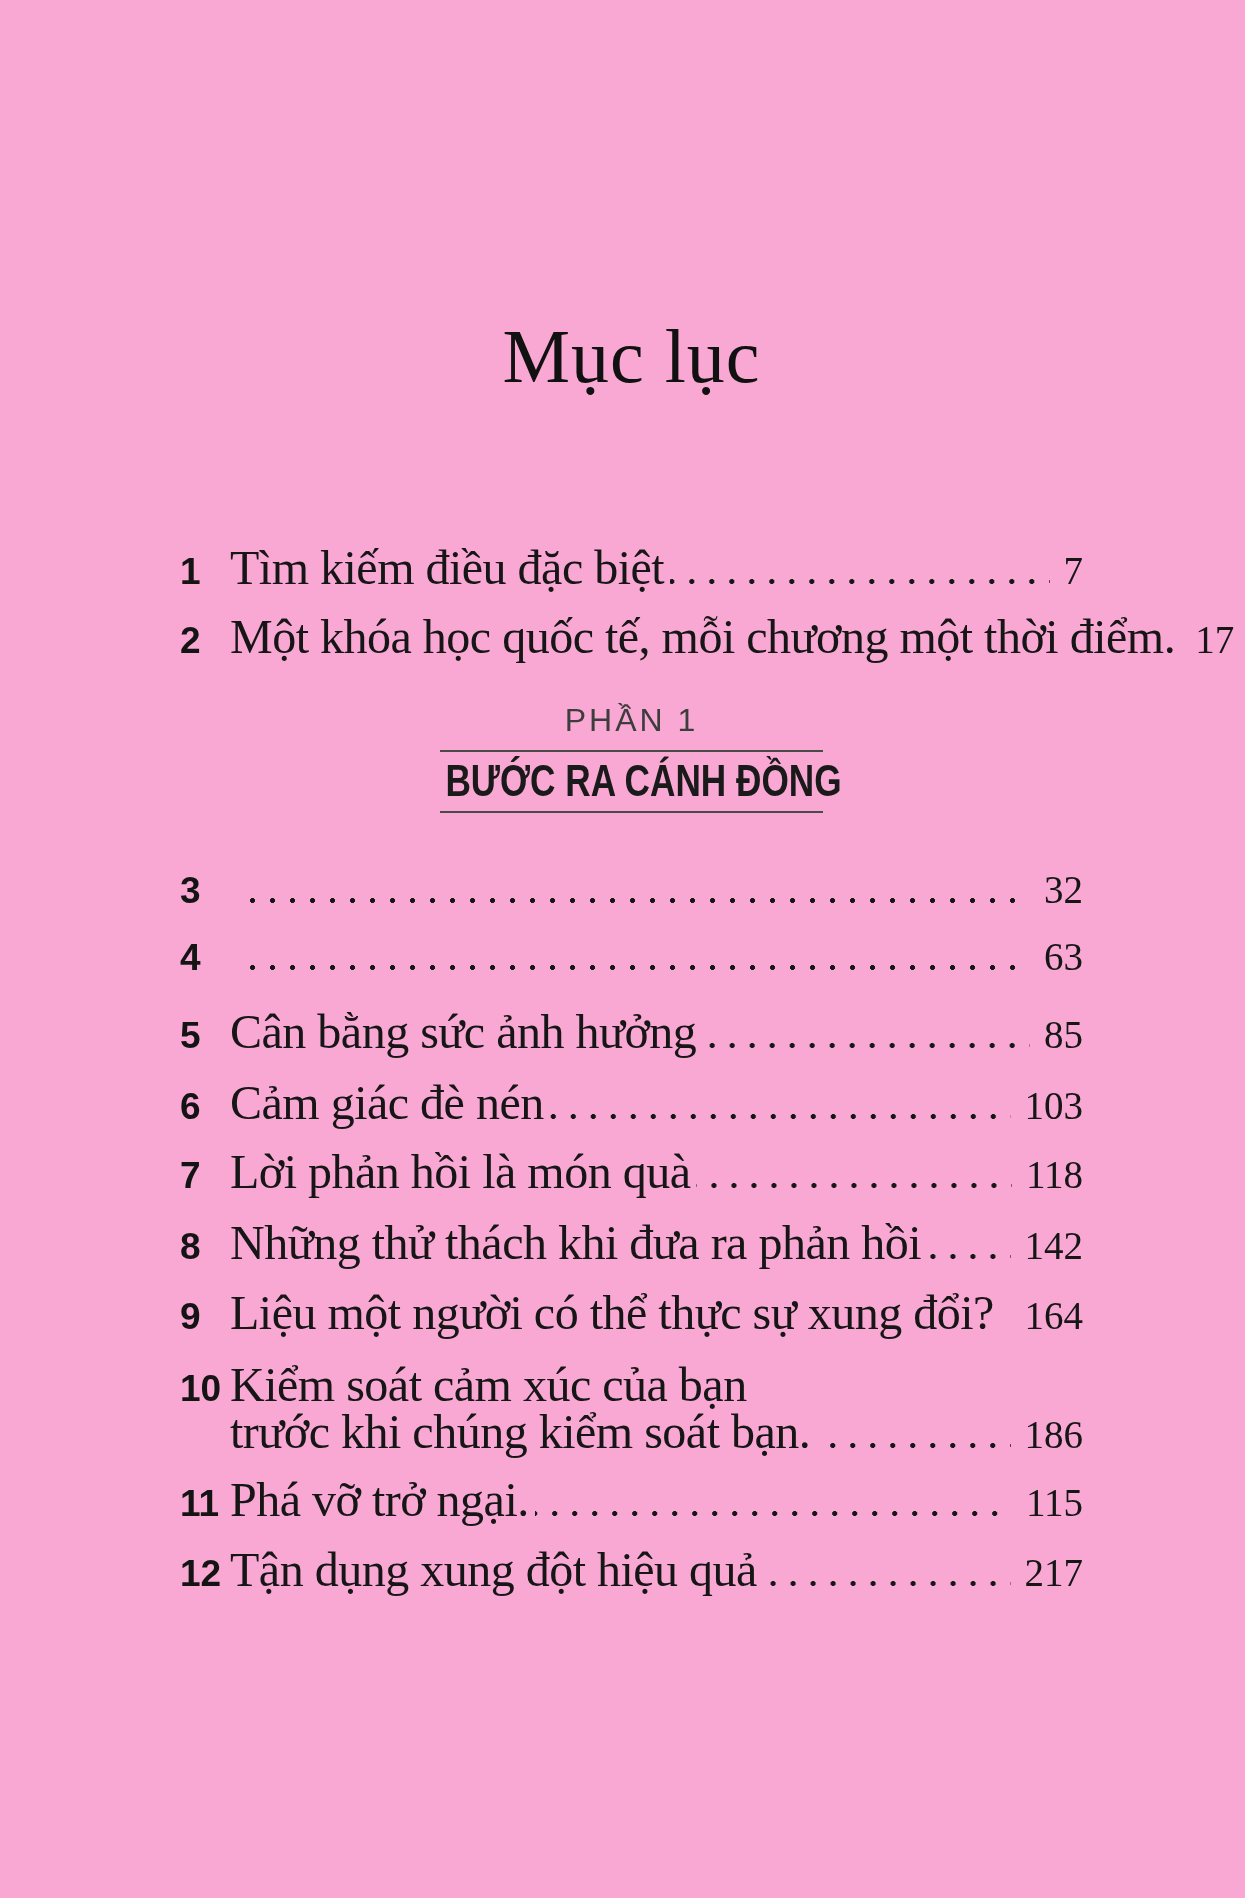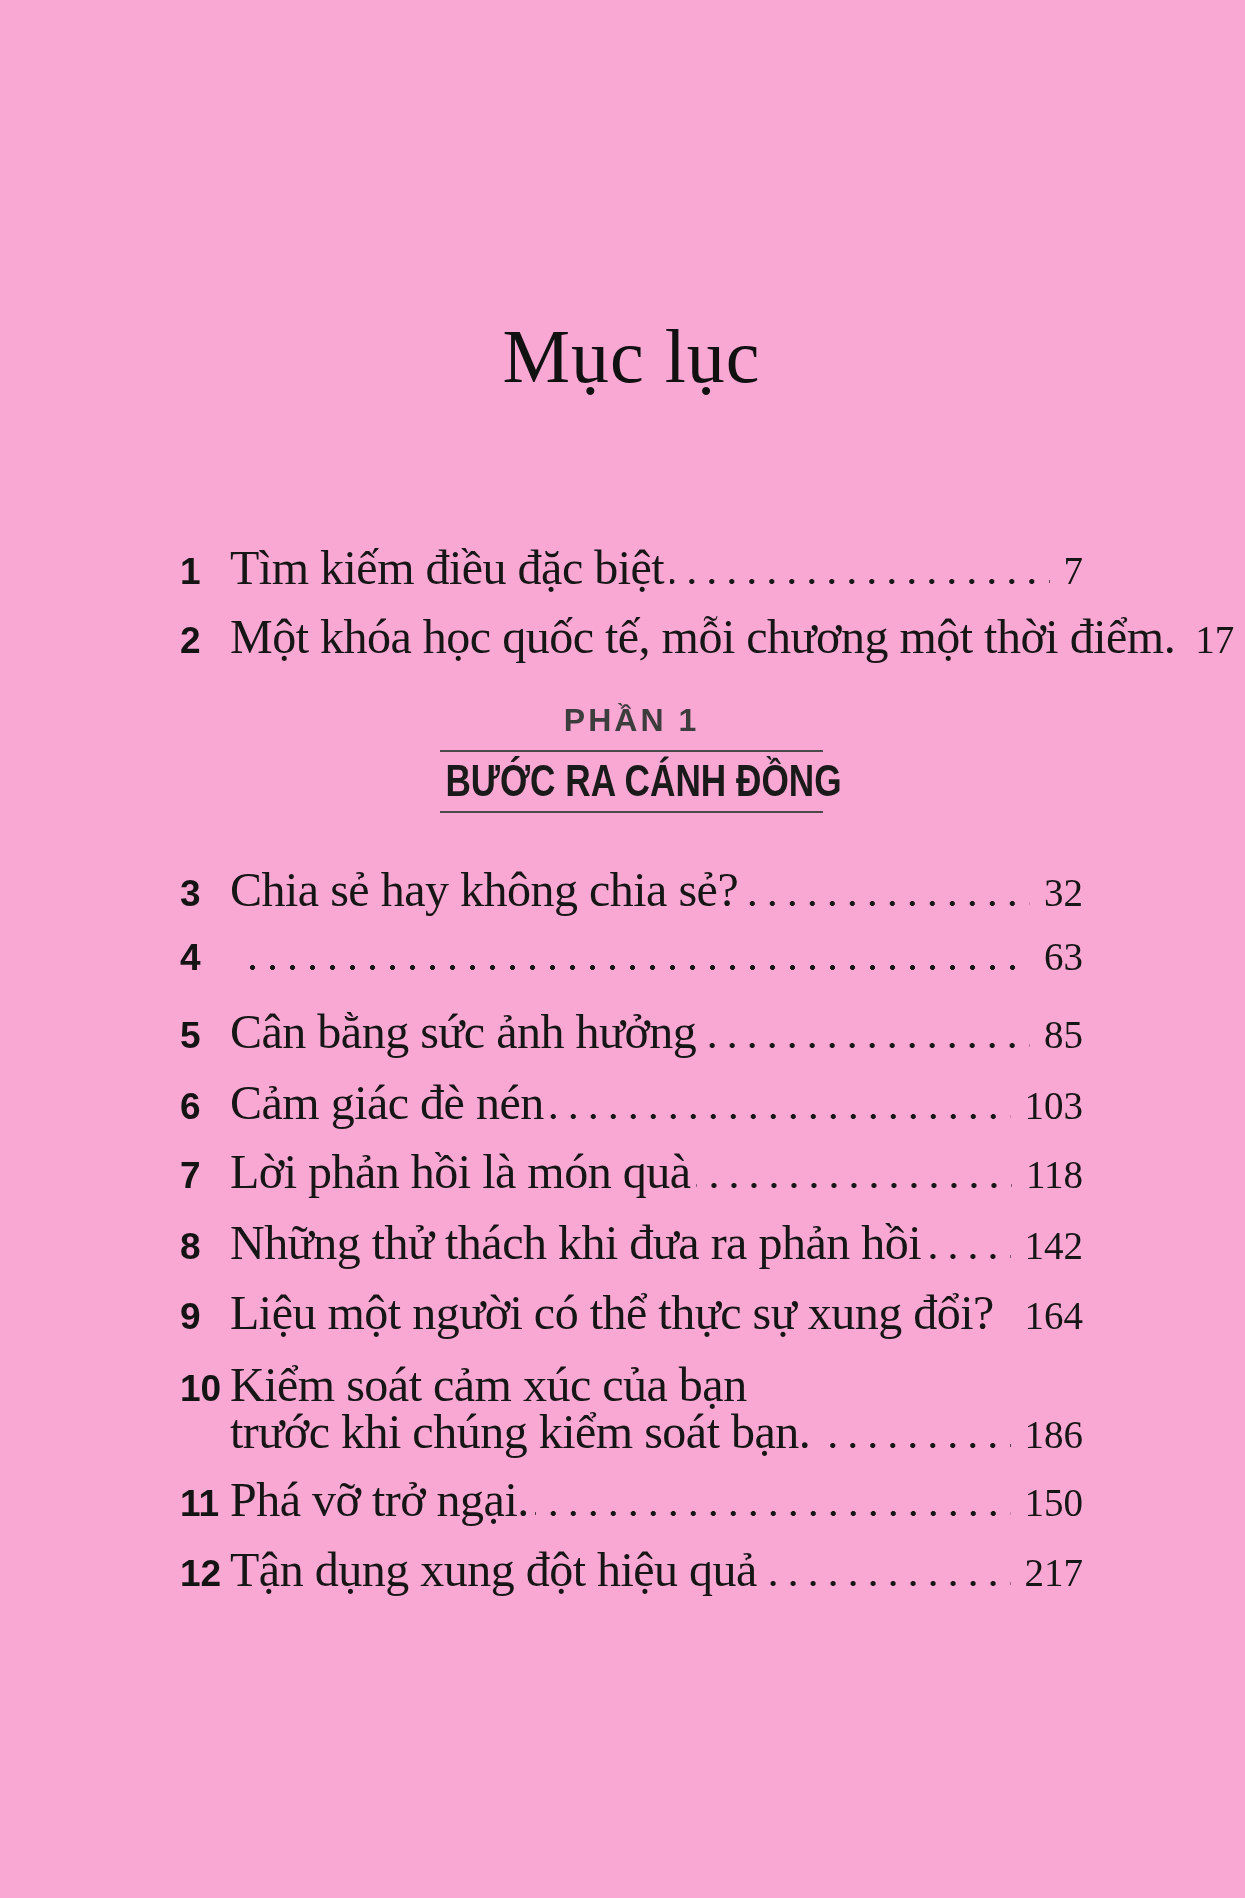--- a/index.html
+++ b/index.html
@@ -60,21 +60,21 @@
     font-family: "Liberation Serif", serif;
     font-size: 39px;
     color: #161616;
   }
   .part-kicker {
     position: absolute;
     left: 180px; right: 162px; top: 700px;
     text-align: center;
     font-family: "Liberation Sans", sans-serif;
     font-size: 32px;
-    font-weight: 700;
+    font-weight: 400;
     letter-spacing: 3px;
     color: #3d3d3d;
     line-height: 40px;
   }
   .rule {
     position: absolute;
     left: 440px;
     width: 383px;
     height: 2px;
     background: #4a4a4a;
@@ -116,21 +116,20 @@
     <span class="pagenum">17</span>
   </div>
 
   <div class="part-kicker">PHẦN 1</div>
   <div class="rule rule-top"></div>
   <div class="part-title">BƯỚC RA CÁNH ĐỒNG</div>
   <div class="rule rule-bottom"></div>
 
   <div class="toc-row" style="top:866px">
     <span class="num">3</span>
-    <span class="entry-title">Chia sẻ hay không chia sẻ?</span>
     <span class="leader"></span>
     <span class="pagenum">32</span>
   </div>
 
   <div class="toc-row" style="top:933px">
     <span class="num">4</span>
     <span class="leader"></span>
     <span class="pagenum">63</span>
   </div>
 
@@ -177,21 +176,21 @@
     <span class="num"></span>
     <span class="entry-title">trước khi chúng kiểm soát bạn.</span>
     <span class="leader"></span>
     <span class="pagenum">186</span>
   </div>
 
   <div class="toc-row" style="top:1476px">
     <span class="num">11</span>
     <span class="entry-title">Phá vỡ trở ngại.</span>
     <span class="leader"></span>
-    <span class="pagenum">150</span>
+    <span class="pagenum">115</span>
   </div>
 
   <div class="toc-row" style="top:1546px">
     <span class="num">12</span>
     <span class="entry-title">Tận dụng xung đột hiệu quả</span>
     <span class="leader"></span>
     <span class="pagenum">217</span>
   </div>
 
 </div>

